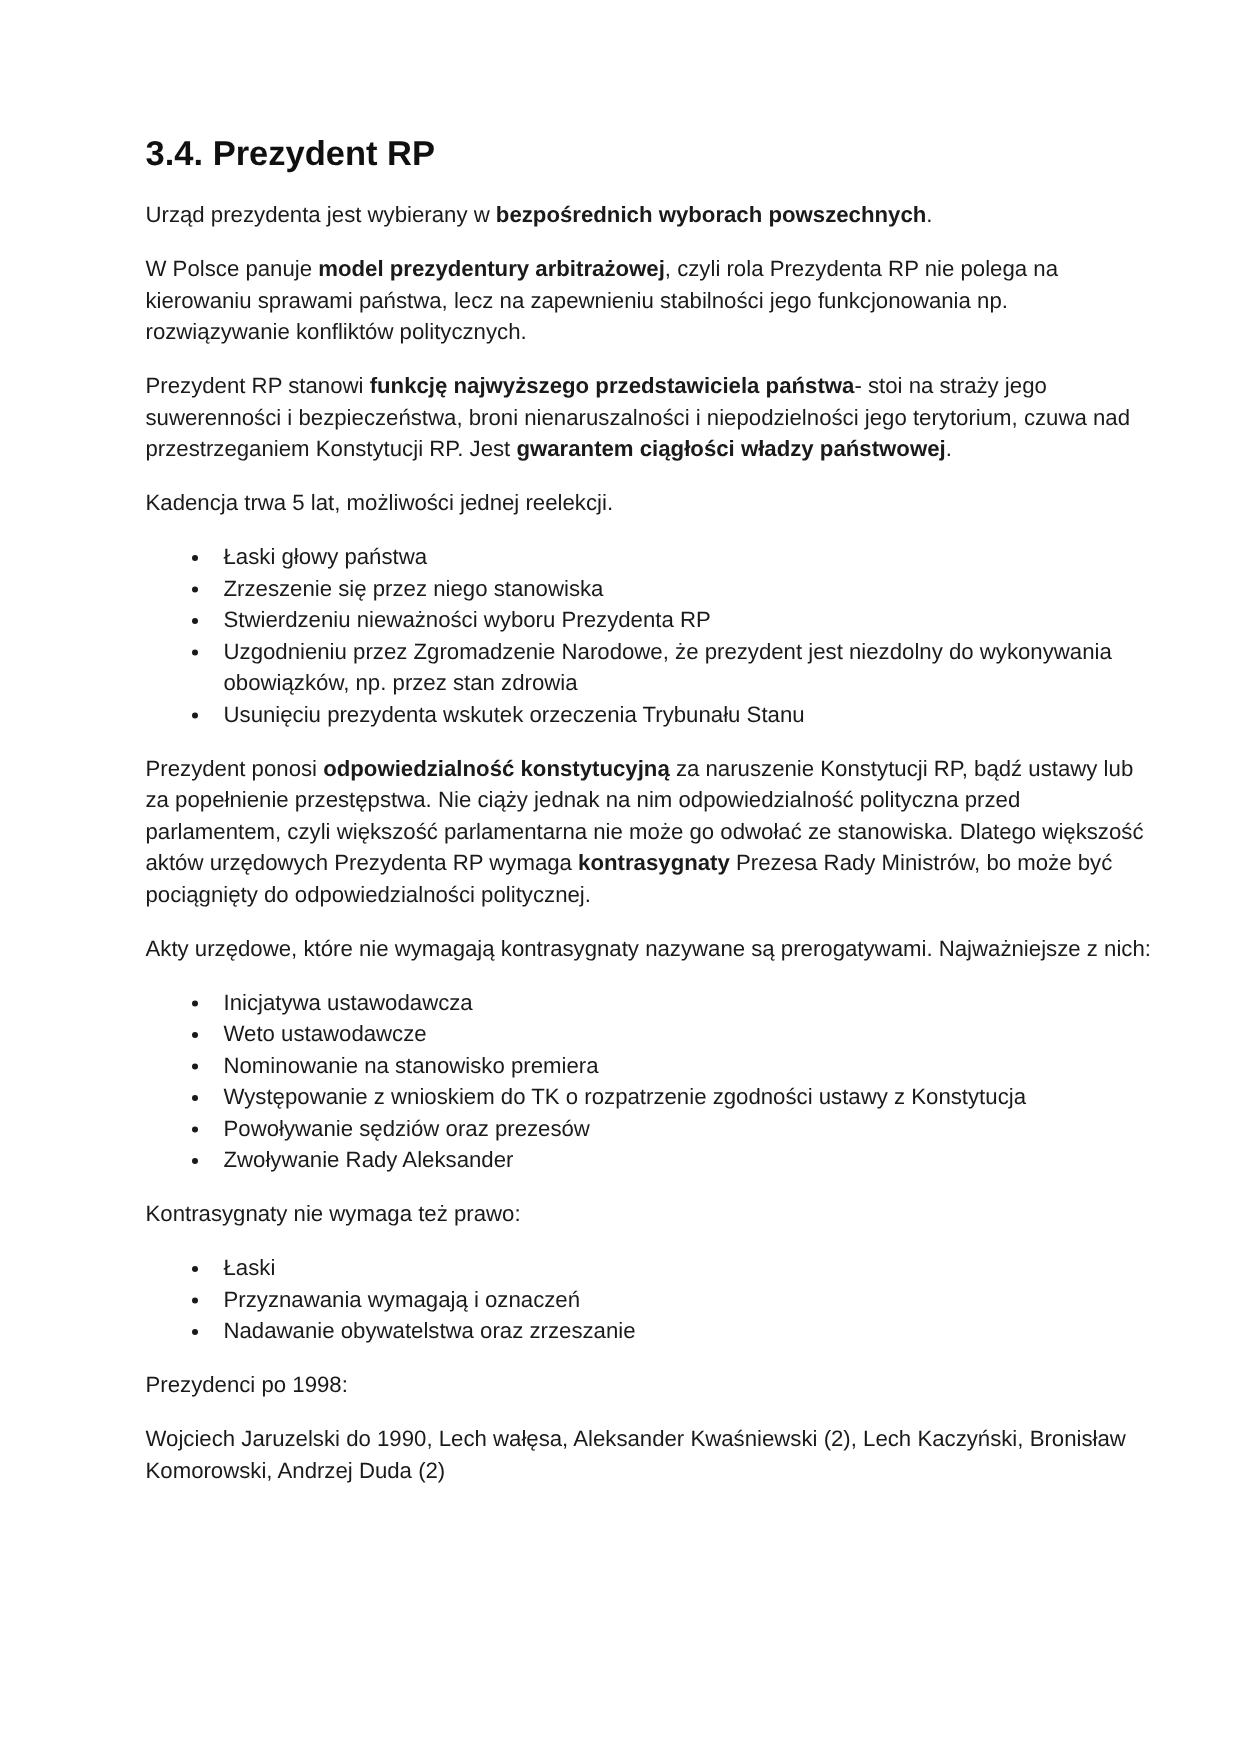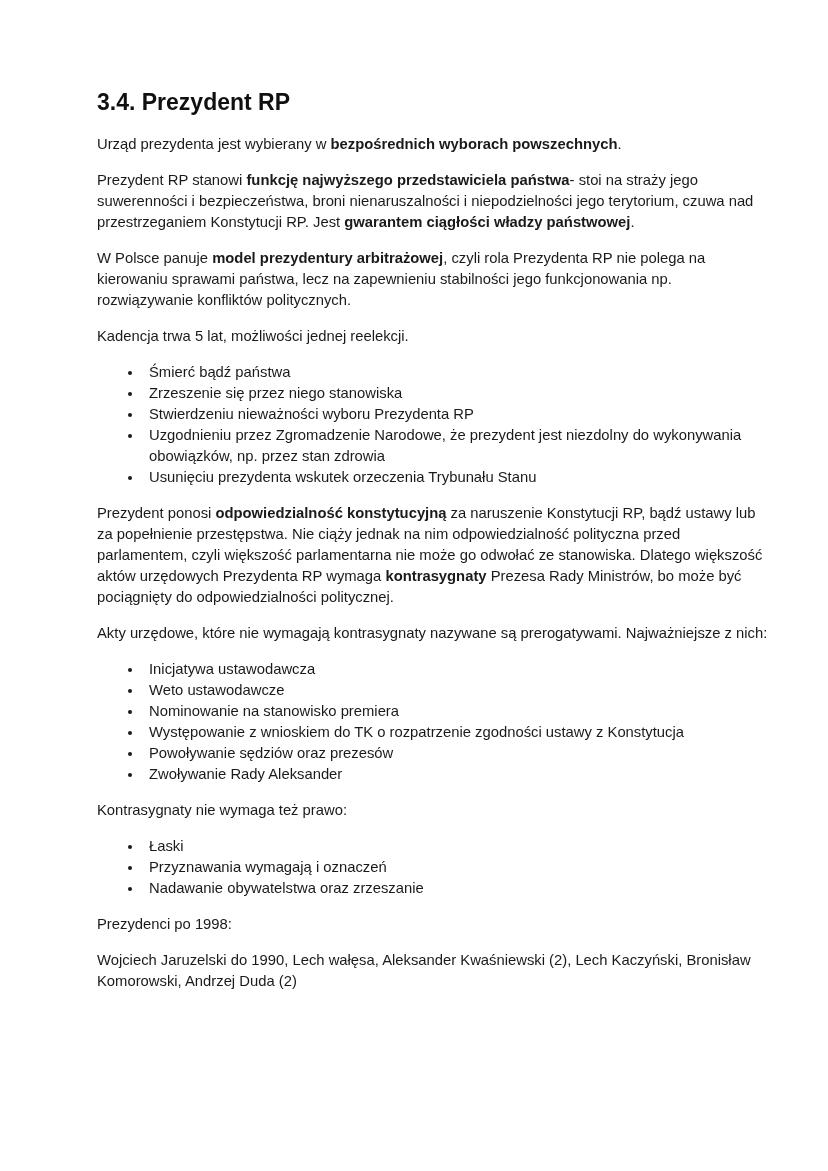--- a/index.html
+++ b/index.html
@@ -51,25 +51,25 @@
       margin: 0;
     }
   </style>
 </head>
 <body>
 
 <div class="page">
   <div id="doc-content">
       <h1 class="doc-heading">3.4. Prezydent RP</h1>
       <p class="doc-paragraph"><span>Urząd prezydenta jest wybierany w </span><span class="bold">bezpośrednich wyborach powszechnych</span><span>.</span></p>
+      <p class="doc-paragraph"><span>W Polsce panuje </span><span class="bold">model prezydentury arbitrażowej</span><span>, czyli rola Prezydenta RP nie polega na kierowaniu sprawami państwa, lecz na zapewnieniu stabilności jego funkcjonowania np. rozwiązywanie konfliktów politycznych.</span></p>
       <p class="doc-paragraph"><span>Prezydent RP stanowi </span><span class="bold">funkcję najwyższego przedstawiciela państwa</span><span>- stoi na straży jego suwerenności i bezpieczeństwa, broni nienaruszalności i niepodzielności jego terytorium, czuwa nad przestrzeganiem Konstytucji RP. Jest </span><span class="bold">gwarantem ciągłości władzy państwowej</span><span>.</span></p>
-      <p class="doc-paragraph"><span>W Polsce panuje </span><span class="bold">model prezydentury arbitrażowej</span><span>, czyli rola Prezydenta RP nie polega na kierowaniu sprawami państwa, lecz na zapewnieniu stabilności jego funkcjonowania np. rozwiązywanie konfliktów politycznych.</span></p>
       <p class="doc-paragraph"><span>Kadencja trwa 5 lat, możliwości jednej reelekcji.</span></p>
       <ul class="doc-list">
-        <li>Śmierć bądź państwa</li>
+        <li>Łaski głowy państwa</li>
         <li>Zrzeszenie się przez niego stanowiska</li>
         <li>Stwierdzeniu nieważności wyboru Prezydenta RP</li>
         <li>Uzgodnieniu przez Zgromadzenie Narodowe, że prezydent jest niezdolny do wykonywania obowiązków, np. przez stan zdrowia</li>
         <li>Usunięciu prezydenta wskutek orzeczenia Trybunału Stanu</li>
       </ul>
       <p class="doc-paragraph"><span>Prezydent ponosi </span><span class="bold">odpowiedzialność konstytucyjną</span><span> za naruszenie Konstytucji RP, bądź ustawy lub za popełnienie przestępstwa. Nie ciąży jednak na nim odpowiedzialność polityczna przed parlamentem, czyli większość parlamentarna nie może go odwołać ze stanowiska. Dlatego większość aktów urzędowych Prezydenta RP wymaga </span><span class="bold">kontrasygnaty</span><span> Prezesa Rady Ministrów, bo może być pociągnięty do odpowiedzialności politycznej.</span></p>
       <p class="doc-paragraph"><span>Akty urzędowe, które nie wymagają kontrasygnaty nazywane są prerogatywami. Najważniejsze z nich:</span></p>
       <ul class="doc-list">
         <li>Inicjatywa ustawodawcza</li>
         <li>Weto ustawodawcze</li>

